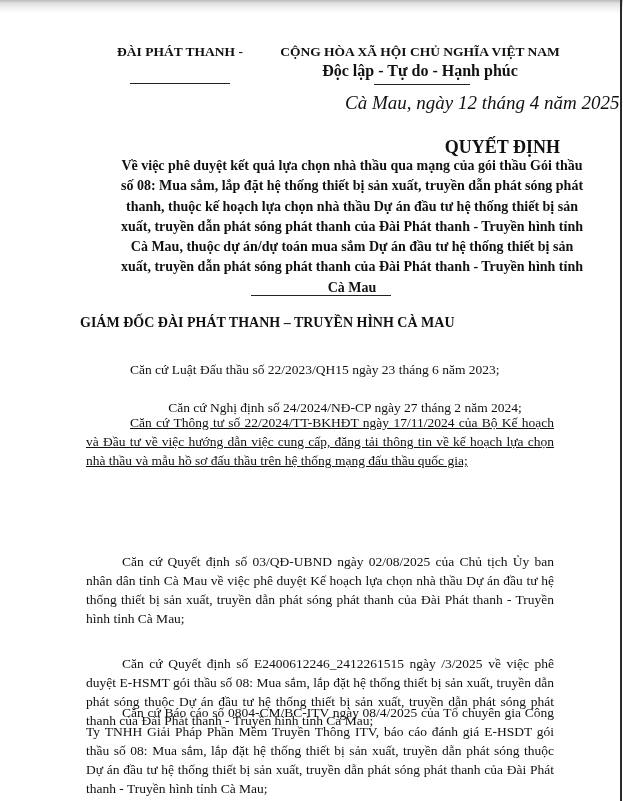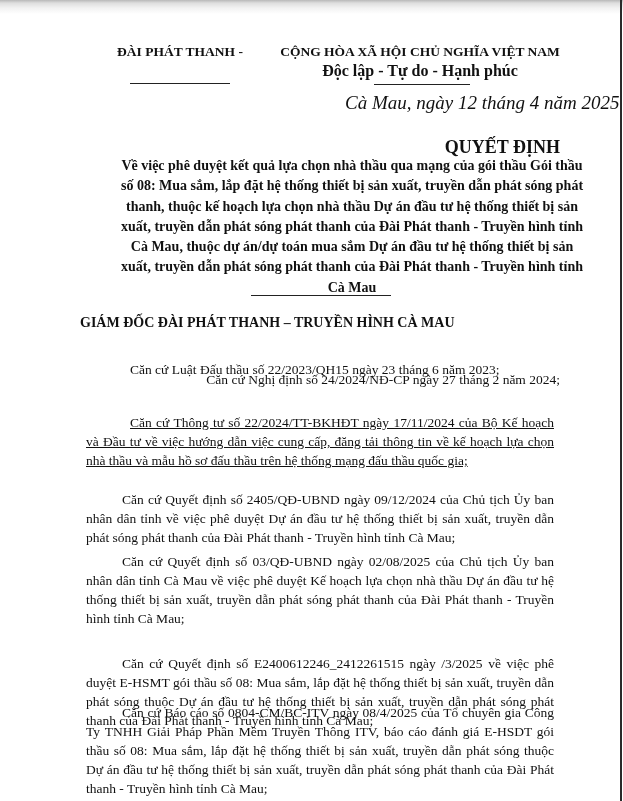--- a/index.html
+++ b/index.html
@@ -126,20 +126,19 @@
 
   <div class="doc-date">Cà Mau, ngày 12 tháng 4 năm 2025</div>
 
   <div class="title">QUYẾT ĐỊNH</div>
   <div class="subject">Về việc phê duyệt kết quả lựa chọn nhà thầu qua mạng của gói thầu Gói thầu số 08: Mua sắm, lắp đặt hệ thống thiết bị sản xuất, truyền dẫn phát sóng phát thanh, thuộc kế hoạch lựa chọn nhà thầu Dự án đầu tư hệ thống thiết bị sản xuất, truyền dẫn phát sóng phát thanh của Đài Phát thanh - Truyền hình tỉnh Cà Mau, thuộc dự án/dự toán mua sắm Dự án đầu tư hệ thống thiết bị sản xuất, truyền dẫn phát sóng phát thanh của Đài Phát thanh - Truyền hình tỉnh Cà Mau</div>
   <div class="rule" style="left:251px; top:295px; width:140px;"></div>
 
   <div class="authority">GIÁM ĐỐC ĐÀI PHÁT THANH – TRUYỀN HÌNH CÀ MAU</div>
 
   <div class="basis indent-s" style="top:348px; text-align:left; left:92px; text-indent:38px;">Căn cứ Luật Đấu thầu số 22/2023/QH15 ngày 23 tháng 6 năm 2023;</div>
-  <div class="basis indent-s" style="top:358px; text-align:right; left:92px; text-indent:38px;">Căn cứ Nghị định số 24/2024/NĐ-CP ngày 27 tháng 2 năm 2024;</div>
+  <div class="basis indent-s" style="top:386px; text-align:center; left:92px; text-indent:38px;">Căn cứ Nghị định số 24/2024/NĐ-CP ngày 27 tháng 2 năm 2024;</div>
   <div class="basis indent" style="top:401px;">Căn cứ Thông tư số 22/2024/TT-BKHĐT ngày 17/11/2024 của Bộ Kế hoạch và Đầu tư về việc hướng dẫn việc cung cấp, đăng tải thông tin về kế hoạch lựa chọn nhà thầu và mẫu hồ sơ đấu thầu trên hệ thống mạng đấu thầu quốc gia;</div>
-  <div class="basis indent-s" style="top:478px;">Căn cứ Quyết định số 2405/QĐ-UBND ngày 09/12/2024 của Chủ tịch Ủy ban nhân dân tỉnh về việc phê duyệt Dự án đầu tư hệ thống thiết bị sản xuất, truyền dẫn phát sóng phát thanh của Đài Phát thanh - Truyền hình tỉnh Cà Mau;</div>
   <div class="basis indent-s" style="top:540px;">Căn cứ Quyết định số 03/QĐ-UBND ngày 02/08/2025 của Chủ tịch Ủy ban nhân dân tỉnh Cà Mau về việc phê duyệt Kế hoạch lựa chọn nhà thầu Dự án đầu tư hệ thống thiết bị sản xuất, truyền dẫn phát sóng phát thanh của Đài Phát thanh - Truyền hình tỉnh Cà Mau;</div>
   <div class="basis indent-s" style="top:642px;">Căn cứ Quyết định số E2400612246_2412261515 ngày /3/2025 về việc phê duyệt E-HSMT gói thầu số 08: Mua sắm, lắp đặt hệ thống thiết bị sản xuất, truyền dẫn phát sóng thuộc Dự án đầu tư hệ thống thiết bị sản xuất, truyền dẫn phát sóng phát thanh của Đài Phát thanh - Truyền hình tỉnh Cà Mau;</div>
   <div class="basis indent-s" style="top:691px;">Căn cứ Báo cáo số 0804-CM/BC-ITV ngày 08/4/2025 của Tổ chuyên gia Công Ty TNHH Giải Pháp Phần Mềm Truyền Thông ITV, báo cáo đánh giá E-HSDT gói thầu số 08: Mua sắm, lắp đặt hệ thống thiết bị sản xuất, truyền dẫn phát sóng thuộc Dự án đầu tư hệ thống thiết bị sản xuất, truyền dẫn phát sóng phát thanh của Đài Phát thanh - Truyền hình tỉnh Cà Mau;</div>
 
 </div>
 
 </body></html>

